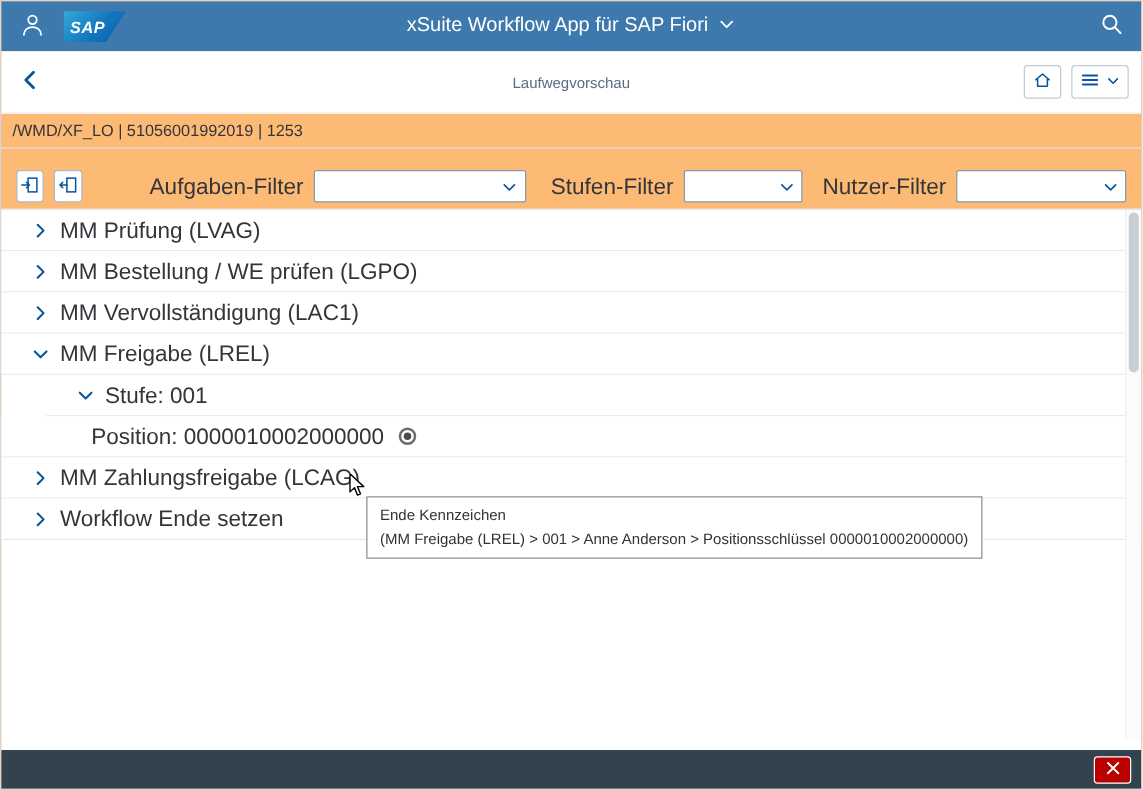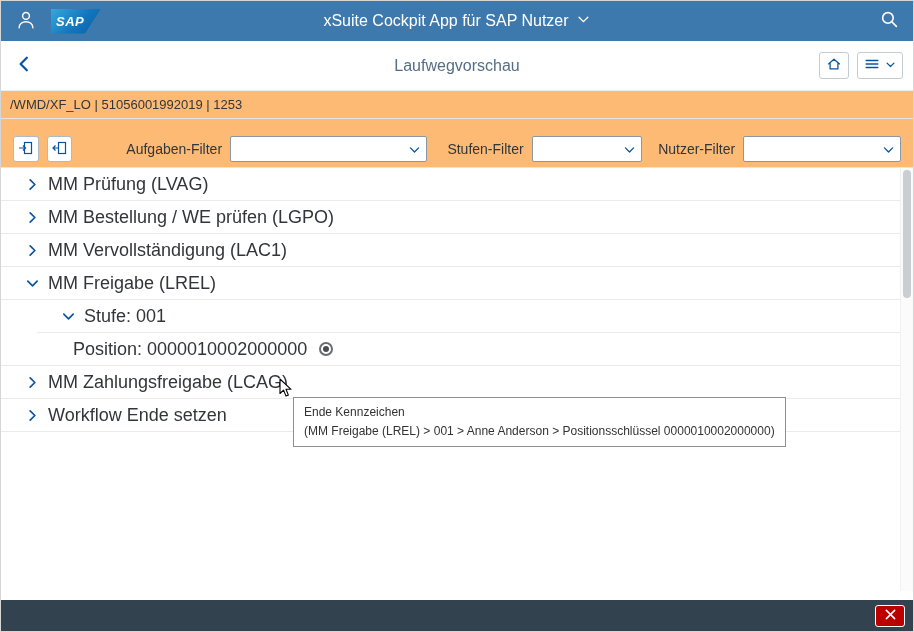--- a/index.html
+++ b/index.html
@@ -14,34 +14,34 @@
               clip-path:polygon(0 0,100% 0,68% 100%,0 100%); display:flex; align-items:center; padding-left:5px; }
   .sap-logo span { color:#fff; font-weight:bold; font-style:italic; font-size:13px; letter-spacing:.5px; }
   .shell-title { position:absolute; left:50%; top:0; height:40px; transform:translateX(-50%);
                  display:flex; align-items:center; gap:8px; color:#fff; font-size:16px; cursor:pointer; white-space:nowrap; }
   .shell-right { margin-left:auto; display:flex; align-items:center; }
 
   
   .subheader { height:50px; background:#fff; display:flex; align-items:center; padding:0 10px;
                position:relative; border-bottom:1px solid #ededed; }
   .back-btn { background:none; border:none; cursor:pointer; padding:4px; display:flex; }
-  .page-title { position:absolute; left:50%; transform:translateX(-50%); color:#556e85; font-size:16px; white-space:nowrap; }
+  .page-title { position:absolute; left:50%; transform:translateX(-50%); color:#556e85; font-size:12px; white-space:nowrap; }
   .subheader-right { margin-left:auto; display:flex; gap:8px; }
   .hdr-btn { height:27px; background:#fff; border:1px solid #c2ccd4; border-radius:3px; cursor:pointer;
              display:flex; align-items:center; justify-content:center; gap:5px; padding:0 6px; }
 
   
   .breadcrumb { height:28px; display:flex; align-items:center; padding:0 9px; font-size:13px; color:#32363a;
                 border-bottom:1px solid #e4e4e4; }
 
   
   .toolbar { margin-top:12px; height:36px; display:flex; align-items:center; padding:0 12px; }
   .tree-tool-btn { width:26px; height:26px; background:#fff; border:1px solid #aebac4; border-radius:3px;
                    cursor:pointer; display:flex; align-items:center; justify-content:center; margin-right:8px; }
-  .filter-label { font-size:14px; color:#32363a; white-space:nowrap; }
+  .filter-label { font-size:18px; color:#32363a; white-space:nowrap; }
   .lbl-1 { margin-left:46px; }
   .lbl-2 { margin-left:20px; }
   .lbl-3 { margin-left:16px; }
   .combo { height:26px; margin-left:8px; border:1px solid #8a98a6; border-radius:2px; background:#fff;
            display:flex; align-items:center; overflow:hidden; cursor:pointer; }
   .combo input { flex:1; min-width:0; border:none; outline:none; font-size:13px; padding:0 6px; font-family:inherit; }
   .combo .chev-box { width:24px; height:100%; display:flex; align-items:center; justify-content:center; }
   .combo-1 { width:200px; } .combo-2 { width:112px; } .combo-3 { width:160px; }
 
   
@@ -84,21 +84,21 @@
               <circle cx="12" cy="7.5" r="3.7" fill="none" stroke="#fff" stroke-width="1.6"></circle>
               <path d="M4.5 20.5c0-4.2 3.5-6.7 7.5-6.7s7.5 2.5 7.5 6.7" fill="none" stroke="#fff" stroke-width="1.6" stroke-linecap="round"></path>
             </svg>
         </span>
       </button>
       <div class="sap-logo">
         <span>SAP</span>
       </div>
     </div>
     <div class="shell-title">
-      <span>xSuite Cockpit App für SAP Nutzer</span>
+      <span>xSuite Workflow App für SAP Fiori</span>
       <span>
         <svg width="14" height="14" viewBox="0 0 16 16">
             <path d="M3 6l5 5 5-5" fill="none" stroke="#fff" stroke-width="1.6" stroke-linecap="round" stroke-linejoin="round"></path>
           </svg>
       </span>
     </div>
     <div class="shell-right">
       <button class="icon-btn">
         <span>
           <svg width="19" height="19" viewBox="0 0 18 18">

